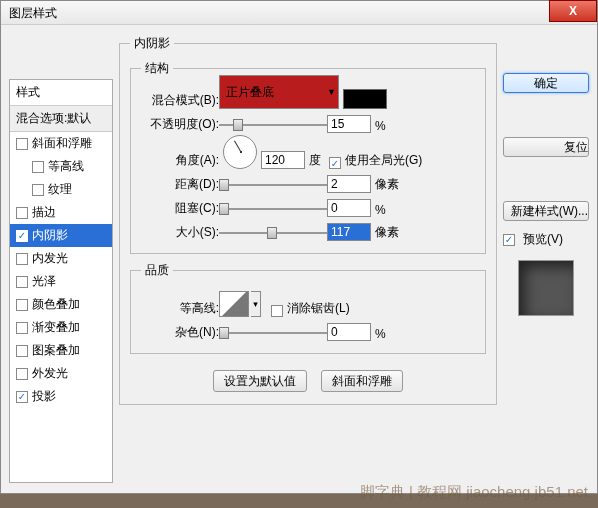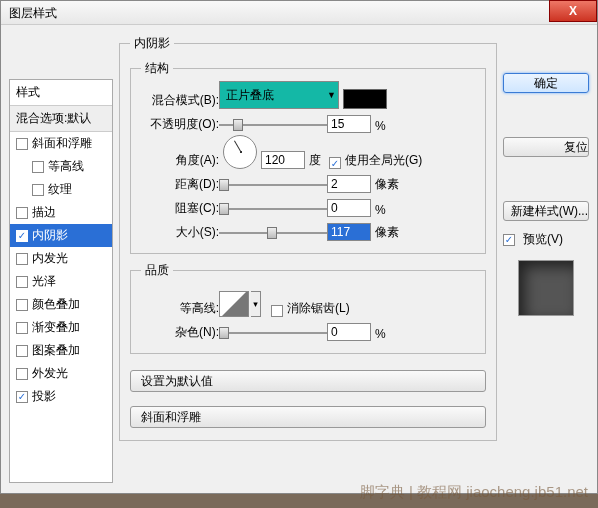--- a/index.html
+++ b/index.html
@@ -18,38 +18,38 @@
 .cb.sel { border-color: #fff; }
 .midcol { flex: 1; }
 .rightcol { width: 86px; display: flex; flex-direction: column; gap: 6px; align-items: stretch; }
 .btn { border: 1px solid #8aa; background: linear-gradient(#eaf4ff,#cfe6ff); height: 20px; border-radius: 3px; text-align: center; line-height: 18px; cursor: default; margin-top: 38px; }
 .btn.default { border: 1px solid #3a7bd5; box-shadow: 0 0 3px #6af; }
 .btn.gray { background: linear-gradient(#fafafa,#e4e4e4); border-color: #999; text-align: right; }
 fieldset { border: 1px solid #bbb; margin: 0 0 8px 0; padding: 8px 10px 12px; }
 legend { padding: 0 4px; }
 .row { display: flex; align-items: flex-end; height: 24px; gap: 0; }
 .lbl { width: 78px; text-align: right; }
-.select { width: 120px; height: 28px; border: 1px solid #888; background: #14b8a6; display: flex; align-items: center; justify-content: space-between; padding: 0 2px 0 6px; }
+.select { width: 120px; height: 34px; border: 1px solid #888; background: #b91c1c; display: flex; align-items: center; justify-content: space-between; padding: 0 2px 0 6px; }
 .select .arrow { font-size: 9px; }
 .swatch { width: 44px; height: 20px; background: #000; border: 1px solid #666; margin-left: 4px; }
 .slider { position: relative; width: 108px; height: 16px; }
 .slider .track { position: absolute; top: 7px; left: 0; right: 0; height: 2px; background: #999; }
 .slider .thumb { position: absolute; top: 2px; width: 10px; height: 12px; background: linear-gradient(#eee,#bbb); border: 1px solid #777; }
 .numbox { width: 44px; height: 18px; border: 1px solid #888; background: #fff; padding: 0 3px; line-height: 16px; }
 .numbox.selbox { background: #2a6fd6; color: #fff; }
 .unit { margin-left: 4px; }
 .anglectl { width: 34px; height: 34px; border: 1px solid #888; border-radius: 50%; background: #fff; position: relative; margin: 0 4px; }
 .anglectl .cross { position: absolute; left: 16px; top: 15px; width: 2px; height: 2px; background: #333; }
 .anglectl .hand { position: absolute; left: 17px; top: 17px; width: 14px; height: 1px; background: #333; transform-origin: 0 0; transform: rotate(-120deg); }
 .contour { width: 30px; height: 26px; border: 1px solid #888; background: linear-gradient(135deg,#fff 0%, #fff 49%, #777 51%, #777 100%); display:inline-block; margin-right: 2px; }
 .contour-dd { width: 10px; height: 26px; border: 1px solid #888; border-left: none; background: #eee; display:inline-flex; align-items:center; justify-content:center; font-size:9px; }
 .previewrow { display: flex; align-items: center; gap: 4px; margin-top: 4px; }
 .preview-swatch { width: 56px; height: 56px; border: 1px solid #999; background: #555; margin-top: 6px; box-shadow: inset 6px 6px 14px rgba(0,0,0,.6); align-self: center; }
 .btmark { position: absolute; bottom: 6px; right: 10px; color: rgba(120,90,60,.6); font-size: 15px; }
-.btmbtns { display:flex; gap:14px; justify-content:center; margin-top:16px;flex-direction:column; }
+.btmbtns { display:flex; gap:14px; justify-content:center; margin-top:16px; }
 .btn2 { border:1px solid #999; background:linear-gradient(#fafafa,#e4e4e4); height:22px; padding:0 10px; line-height:20px; border-radius:3px; }
 </style>
 </head>
 <body>
 
 <div class="window">
   <div class="titlebar">
     <span>图层样式</span>
     <div class="close-area">X</div>
   </div>

